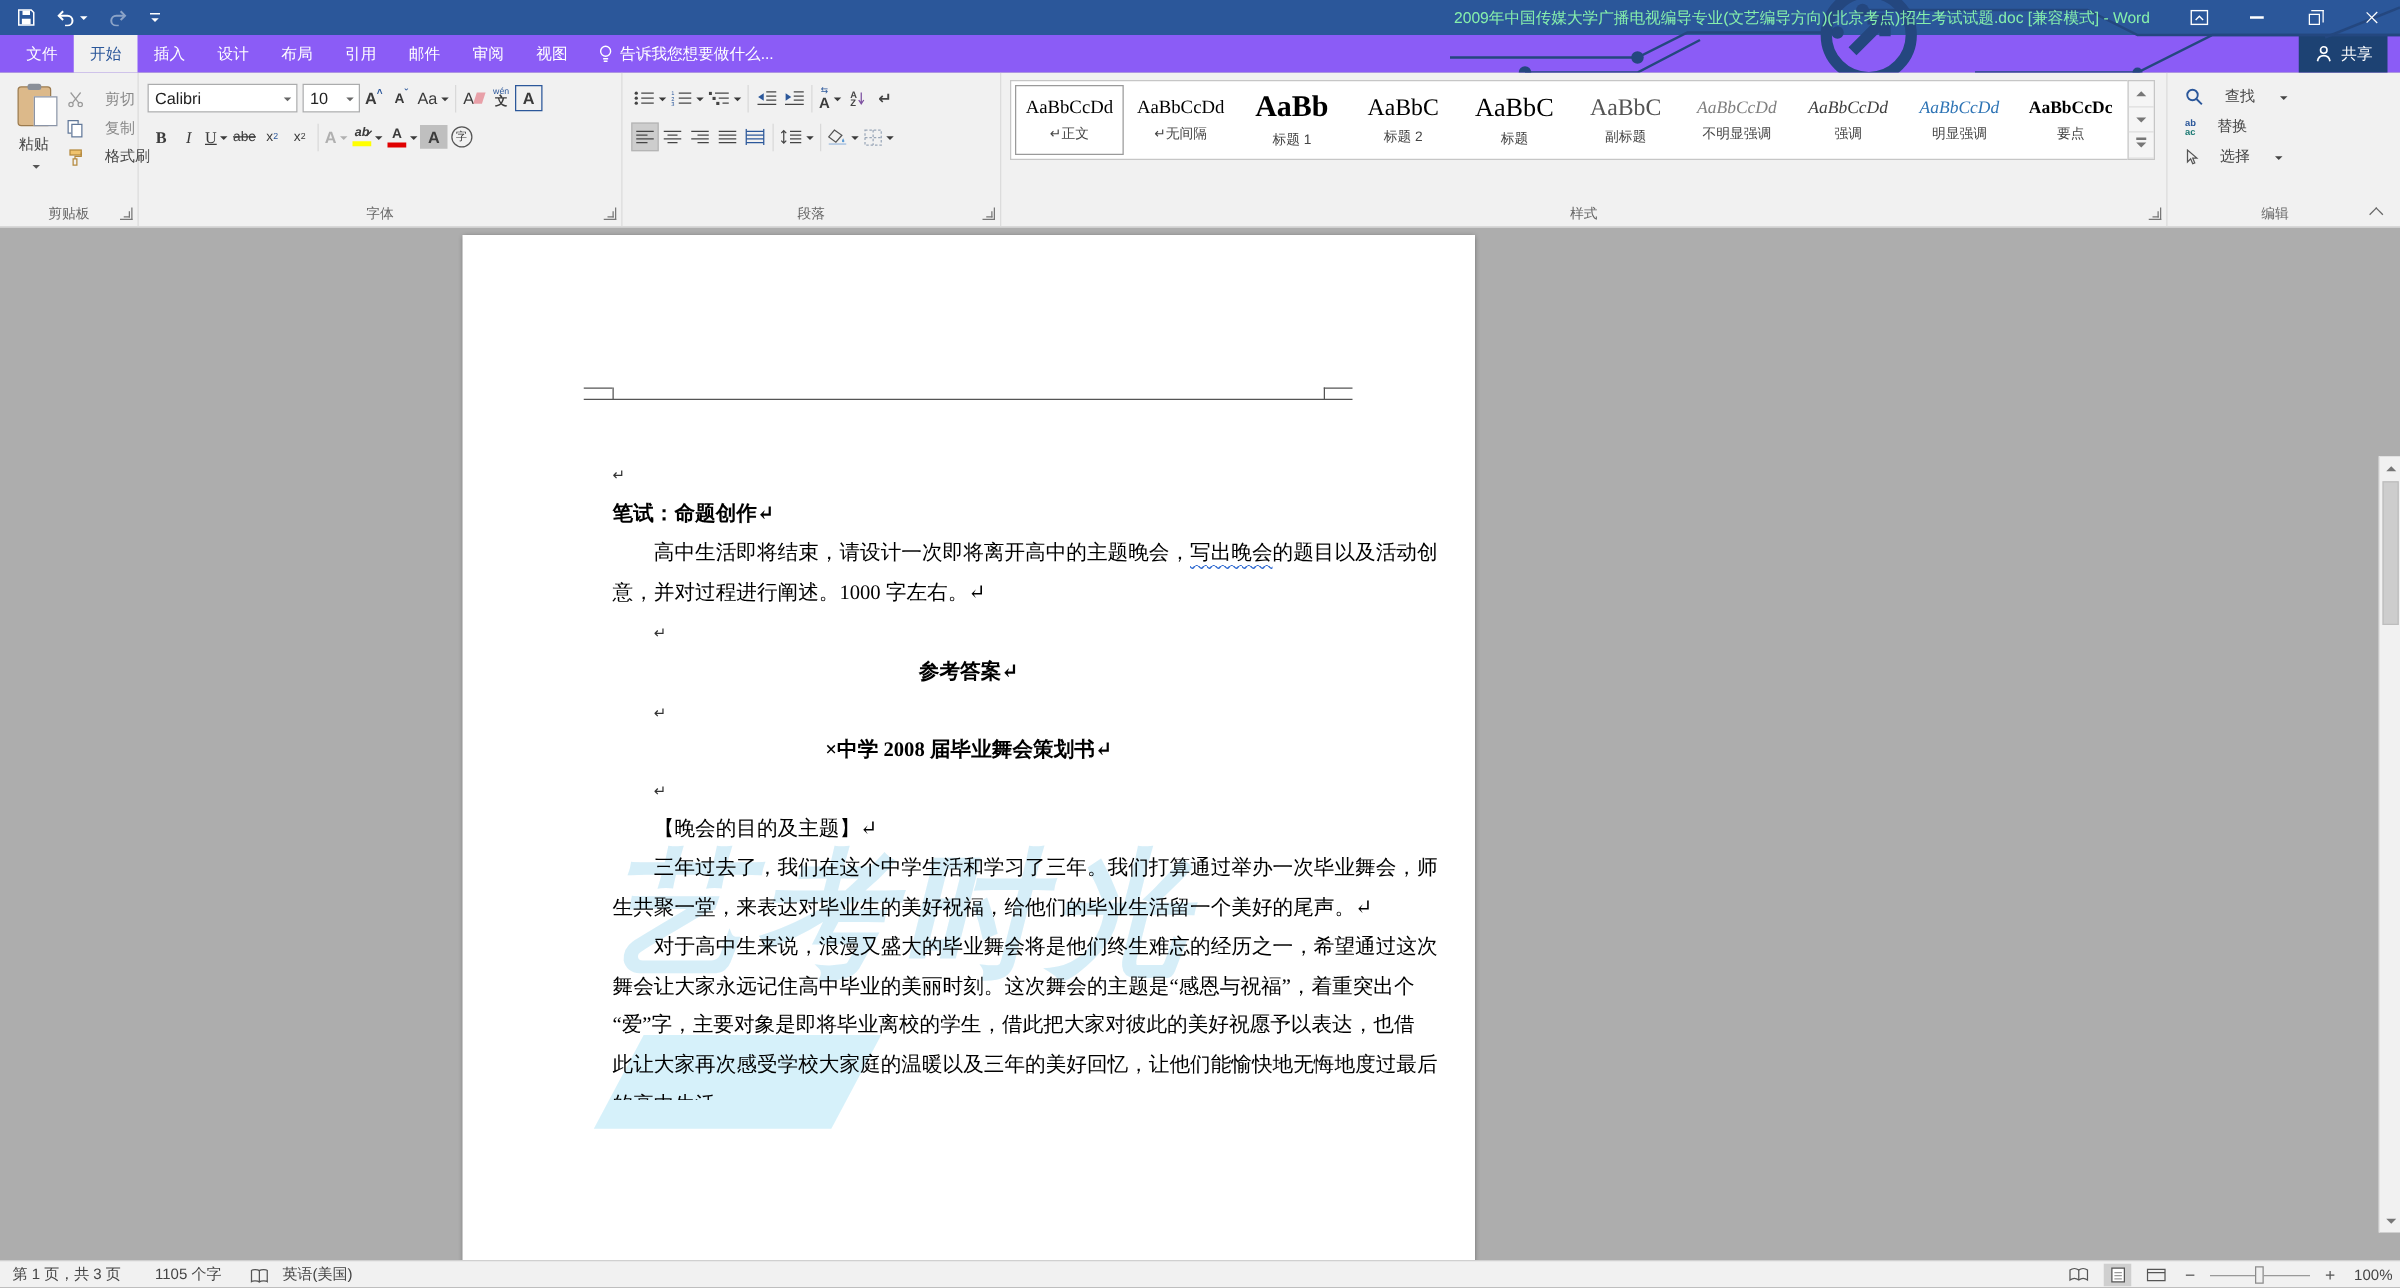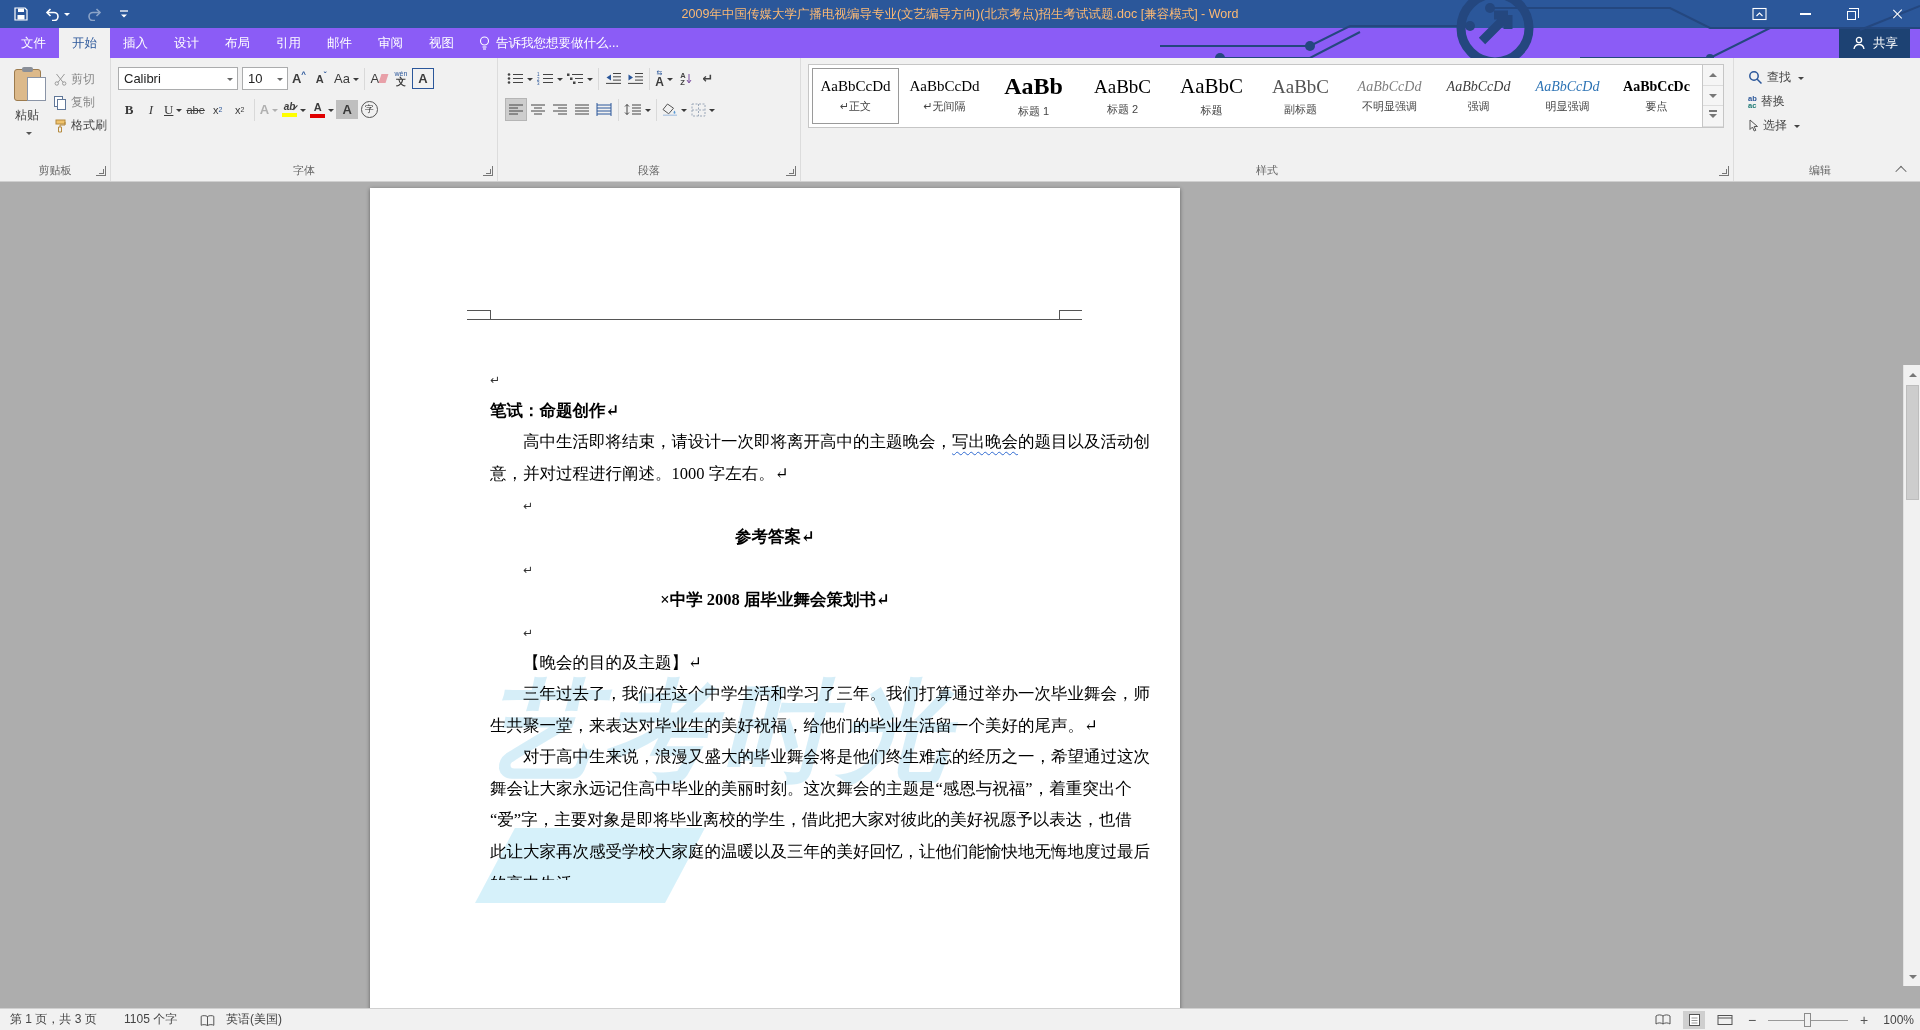--- a/index.html
+++ b/index.html
@@ -5,21 +5,21 @@
 *{margin:0;padding:0;box-sizing:border-box}
 html,body{width:1920px;height:1030px;overflow:hidden}
 body{font-family:"Liberation Sans","DejaVu Sans",sans-serif;background:#adadad;position:relative}
 .app{position:absolute;inset:0}
 
 
 .titlebar{position:absolute;left:0;top:0;right:0;height:28px;background:#2b579a;color:#fff;z-index:30}
 .deco{position:absolute;right:0;top:0;width:760px;height:58px;z-index:0;pointer-events:none}
 .qat{position:absolute;left:14px;top:0;height:28px;display:flex;align-items:center;gap:16px;z-index:2}
 .qat .qbtn{display:flex;align-items:center}
-.title-text{position:absolute;left:200px;right:200px;top:0;height:28px;line-height:28px;text-align:center;font-size:12.5px;color:#fdba74;z-index:1;white-space:nowrap;overflow:hidden}
+.title-text{position:absolute;left:200px;right:200px;top:0;height:28px;line-height:28px;text-align:right;font-size:12.5px;color:#86efac;z-index:1;white-space:nowrap;overflow:hidden}
 .win-controls{position:absolute;right:0;top:0;height:28px;display:flex;z-index:2}
 .win-btn{width:46px;height:28px;display:flex;align-items:center;justify-content:center}
 .ic-min{width:11px;height:2px;background:#fff}
 .ic-res{position:relative;width:9px;height:9px;border:1px solid #fff;margin-top:2px}
 .ic-res::before{content:"";position:absolute;left:1px;top:-4px;width:9px;height:9px;border:1px solid #fff;border-bottom:none;border-left:none}
 .ic-x{position:relative;width:12px;height:12px}
 .ic-x::before,.ic-x::after{content:"";position:absolute;left:5.5px;top:0;width:1.4px;height:12px;background:#fff}
 .ic-x::before{transform:rotate(45deg)}.ic-x::after{transform:rotate(-45deg)}
 .dv{display:inline-block;width:0;height:0;border:3.5px solid transparent;border-top-color:currentColor;margin-left:3px;transform:translateY(2px)}
 .dv.white{border-top-color:#fff}
@@ -33,21 +33,21 @@
 .share-btn{position:absolute;right:10px;top:0;height:30px;padding:0 12px;background:#1d4273;color:#fff;font-size:12.5px;display:flex;align-items:center;gap:6px}
 
 
 .ribbon{position:absolute;left:0;top:58px;right:0;height:124px;background:#f1f1f1;border-bottom:1px solid #cfcfcf;z-index:20}
 .group{position:absolute;top:0;height:123px;border-right:1px solid #dcdcdc}
 .group-label{position:absolute;bottom:3px;left:0;right:0;text-align:center;font-size:11px;color:#666;white-space:nowrap}
 .lau{position:absolute;bottom:5px;right:4px;width:10px;height:10px;border-right:1px solid #777;border-bottom:1px solid #777}
 .lau::after{content:"";position:absolute;right:1px;bottom:1px;width:4px;height:4px;border-right:1.5px solid #777;border-bottom:1.5px solid #777}
 .row{position:absolute;display:flex;align-items:center}
 .ib{display:flex;align-items:center;justify-content:center;min-width:22px;height:23px;color:#3b3b3b;font-size:13px;padding:0 2px}
-.sbtn{display:flex;align-items:center;gap:4px;height:23px;font-size:12px;color:#444;padding:0 4px;white-space:nowrap}
+.sbtn{display:flex;align-items:center;gap:17px;height:23px;font-size:12px;color:#444;padding:0 4px;white-space:nowrap}
 .vsep{width:1px;height:22px;background:#d9d9d9;margin:0 3px}
 .combo{height:23px;background:#fff;border:1px solid #abacad;font-size:13px;color:#222;display:flex;align-items:center;padding:0 5px;position:relative}
 .combo .dv{position:absolute;right:4px;color:#666}
 .active-ib{background:#cdcdcd;border:1px solid #b5b5b5}
 .gray{color:#b0b0b0}
 .stk{display:flex;flex-direction:column;align-items:center;line-height:1;font-size:12px;color:#3b3b3b;font-weight:bold}
 .stk small{font-size:7px;font-weight:normal}
 .bar-under{display:flex;flex-direction:column;align-items:center;line-height:1}
 .bar-under .bu{width:15px;height:4px;margin-top:1px}
 .ic-clip{position:relative;width:27px;height:32px;background:#dcb98a;border:1px solid #9c7b4e;border-radius:3px}

